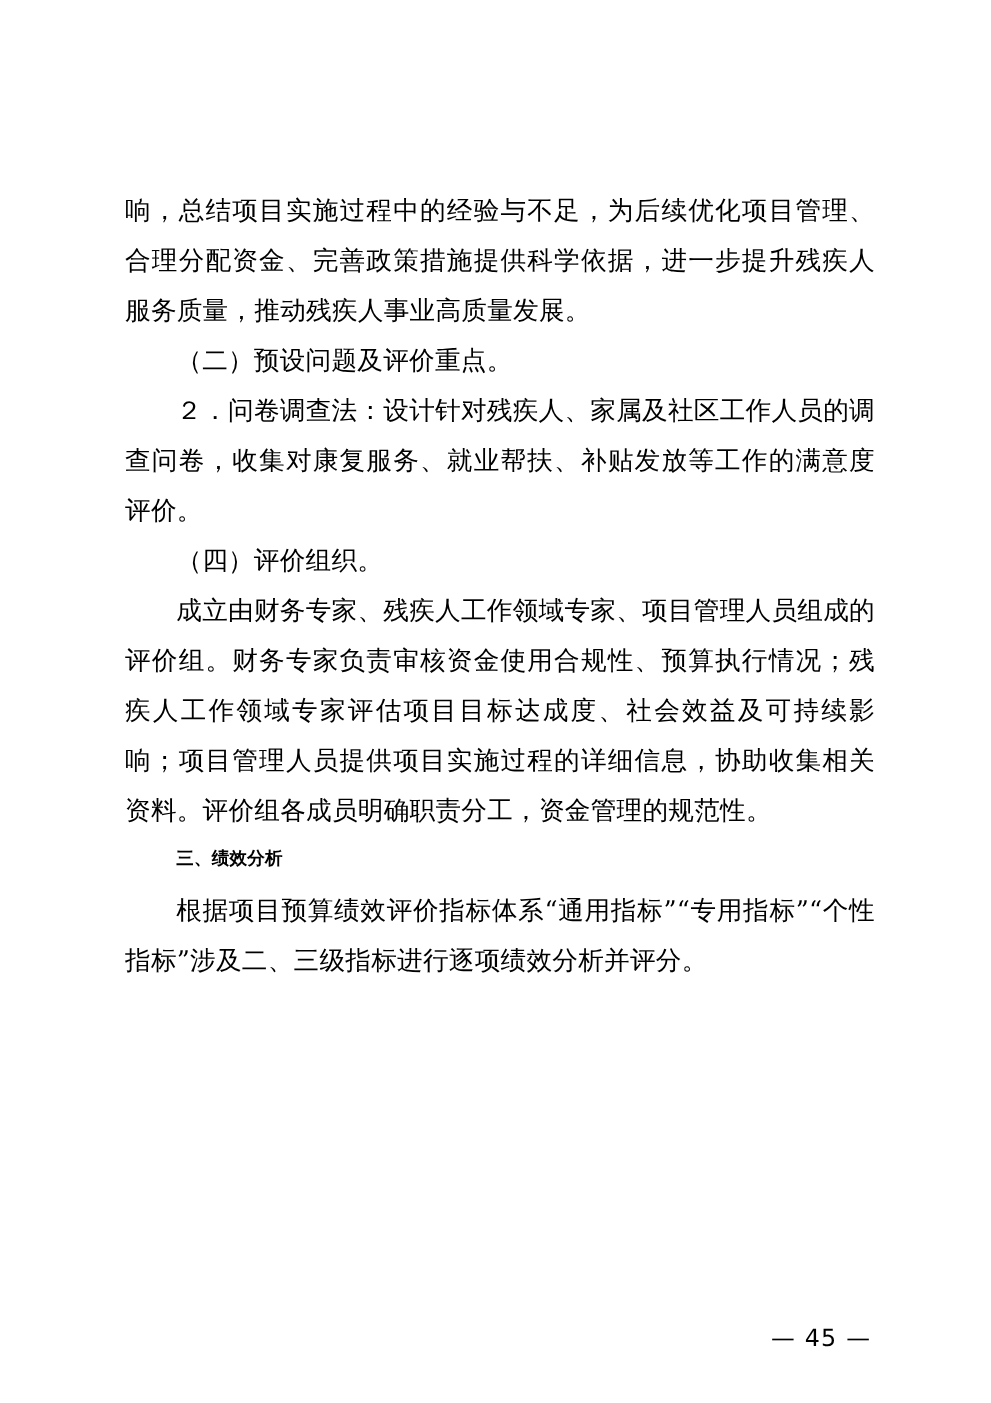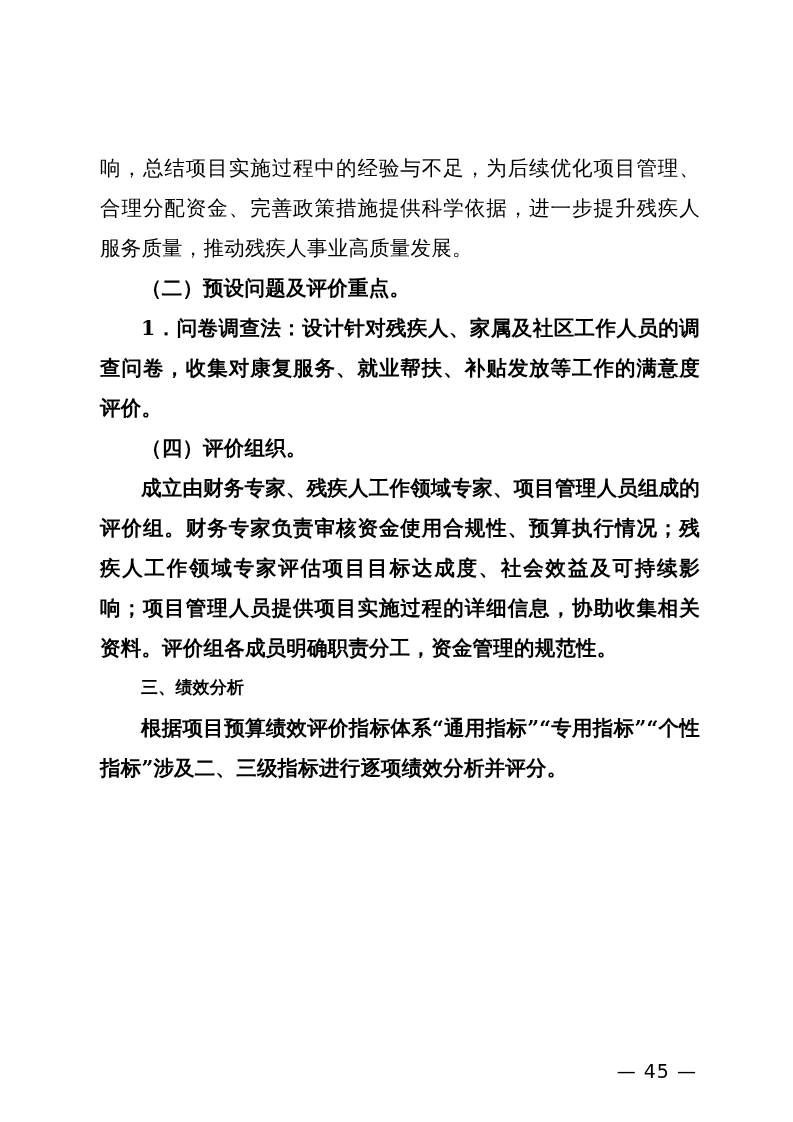--- a/index.html
+++ b/index.html
@@ -26,45 +26,44 @@
   p {
     margin: 0 0 0 0;
     font-size: 20.5px;
     line-height: 40px;
     text-align: justify;
     text-justify: inter-ideograph;
     letter-spacing: 0.2px;
   }
   p.indent {
     text-indent: 41px;
-    font-weight: bold;
   }
   p.heading {
     text-indent: 41px;
     font-weight: bold;
-    font-family: Liberation Sans, sans-serif;
-    font-size: 17px;
+    font-family: Liberation Mono, monospace;
+    font-size: 14px;
   }
   .pagenum {
     position: absolute;
     right: 96px;
     bottom: 56px;
     font-size: 19px;
     font-weight: normal;
     font-family: "DejaVu Sans", "Liberation Sans", sans-serif;
     letter-spacing: 1px;
   }
 </style>
 </head>
 <body>
 
 <div class="page">
   <div class="content">
     <p class="flush">响，总结项目实施过程中的经验与不足，为后续优化项目管理、合理分配资金、完善政策措施提供科学依据，进一步提升残疾人服务质量，推动残疾人事业高质量发展。</p>
     <p class="indent">（二）预设问题及评价重点。</p>
-    <p class="indent">1．问卷调查法：设计针对残疾人、家属及社区工作人员的调查问卷，收集对康复服务、就业帮扶、补贴发放等工作的满意度评价。</p>
+    <p class="indent">２．问卷调查法：设计针对残疾人、家属及社区工作人员的调查问卷，收集对康复服务、就业帮扶、补贴发放等工作的满意度评价。</p>
     <p class="indent">（四）评价组织。</p>
     <p class="indent">成立由财务专家、残疾人工作领域专家、项目管理人员组成的评价组。财务专家负责审核资金使用合规性、预算执行情况；残疾人工作领域专家评估项目目标达成度、社会效益及可持续影响；项目管理人员提供项目实施过程的详细信息，协助收集相关资料。评价组各成员明确职责分工，资金管理的规范性。</p>
     <p class="heading">三、绩效分析</p>
     <p class="indent">根据项目预算绩效评价指标体系“通用指标”“专用指标”“个性指标”涉及二、三级指标进行逐项绩效分析并评分。</p>
   </div>
   <div class="pagenum">— 45 —</div>
 </div>
 
 </body></html>

